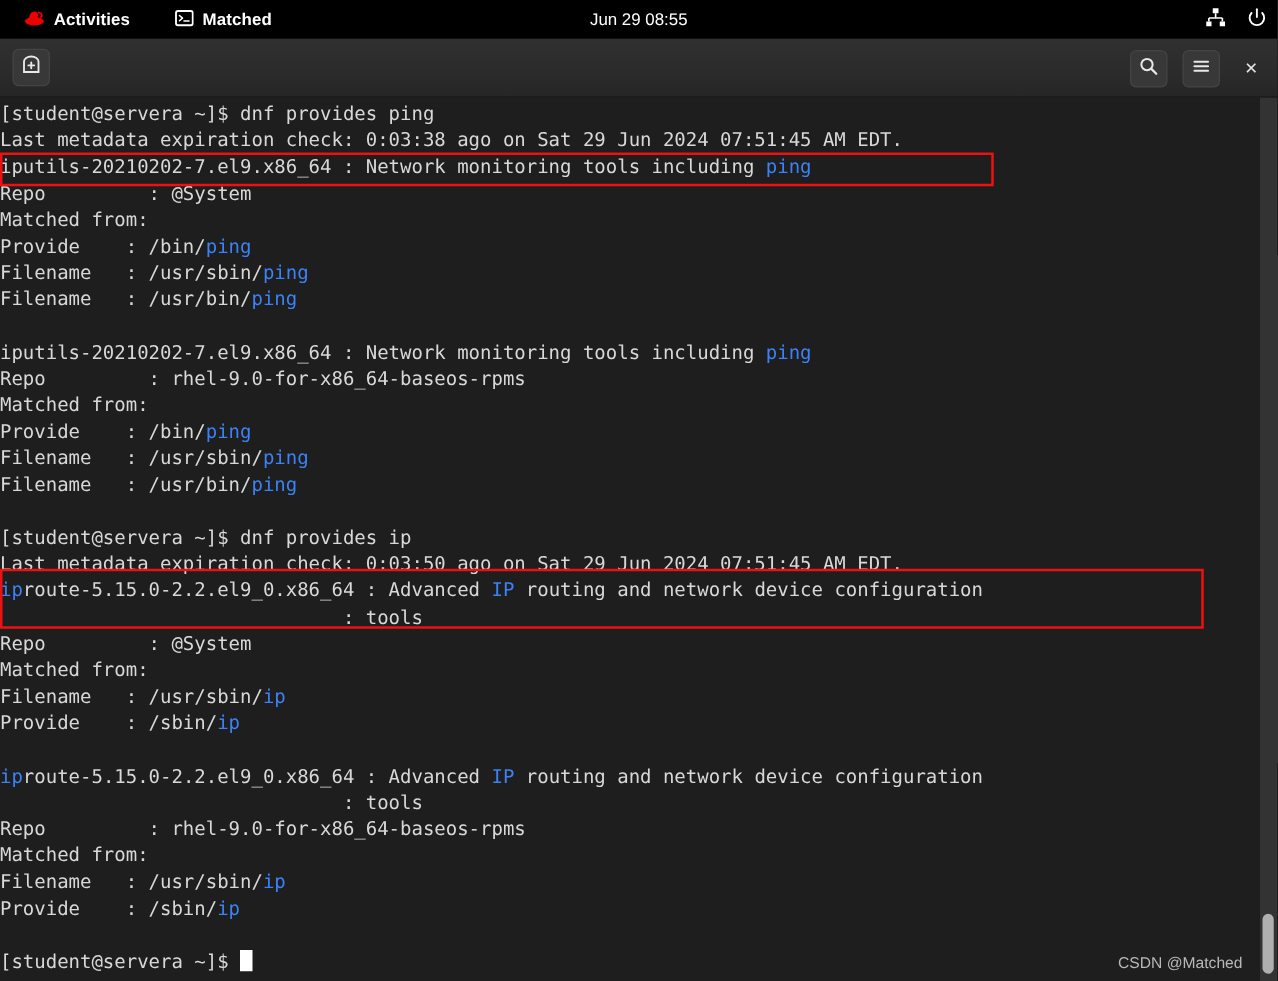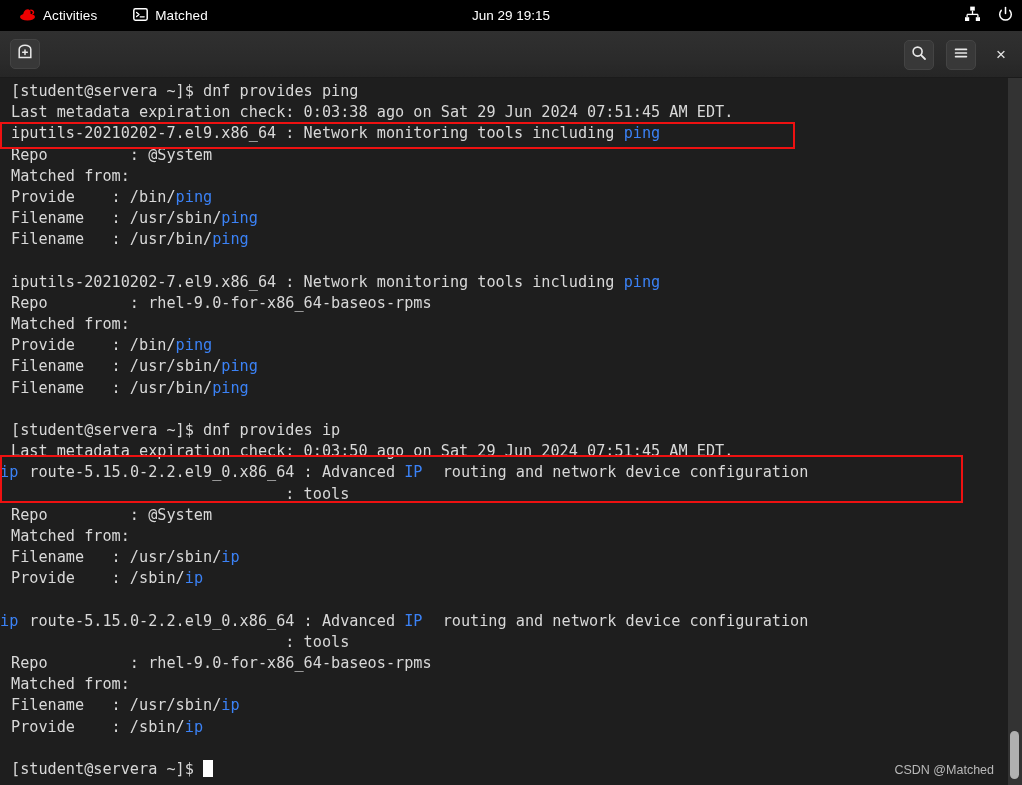--- a/index.html
+++ b/index.html
@@ -14,21 +14,21 @@
   #topbar {
     height: 31px; width: 1022px;
     background: #000000;
     display: flex; align-items: center;
     position: relative;
     font-family: "Liberation Sans", sans-serif;
     color: #ffffff; font-size: 13.5px;
   }
   .tb-item {
     display: flex; align-items: center; gap: 7px;
-    height: 31px; padding: 16px 9px;
+    height: 31px; padding: 16px 9px; font-weight: bold;
   }
   #activities-group { margin-left: 10px; }
   #terminal-group { margin-left: 18px; }
   .tb-label { font-size: 13.5px; color: #ffffff; letter-spacing: .1px; }
   #clock {
     position: absolute; left: 0; right: 0; top: 0;
     height: 31px; line-height: 31px; text-align: center;
     font-size: 13.5px; color: #ffffff; pointer-events: none;
   }
   #tb-right {
@@ -84,21 +84,21 @@
     font-size: 15.2px;
     line-height: 21.2px;
     color: #d8d8d8;
     white-space: pre;
     letter-spacing: 0px;
   }
   
   #termtext { top: 3px; }
   .ln { height: 21.2px; }
   .m { color: #3b82f6; font-weight: normal; }
-  .w { color: #d8d8d8; padding-left: 11px; }
+  .w { color: #d8d8d8; }
 
   
   .hl {
     position: absolute;
     border: 2px solid #ee1111;
     pointer-events: none;
   }
 
   #cursor {
     display: inline-block;
@@ -149,21 +149,21 @@
     <span>
       <svg width="15" height="15" viewBox="0 0 15 15">
         <rect x="0.8" y="1.8" width="13.4" height="11.4" rx="1.6" fill="none" stroke="#ffffff" stroke-width="1.5"></rect>
         <path d="M3.6 5.4 L6.0 7.5 L3.6 9.6" fill="none" stroke="#ffffff" stroke-width="1.3" stroke-linecap="round" stroke-linejoin="round"></path>
         <line x1="7.2" y1="9.8" x2="11.2" y2="9.8" stroke="#ffffff" stroke-width="1.3" stroke-linecap="round"></line>
       </svg>
     </span>
     <span class="tb-label">Matched</span>
   </div>
 
-  <div id="clock">Jun 29  19:15</div>
+  <div id="clock">Jun 29  08:55</div>
 
   <div id="tb-right">
     <span>
       <svg width="17" height="16" viewBox="0 0 17 16">
         <rect x="6.2" y="0.6" width="4.6" height="4" fill="#ffffff"></rect>
         <rect x="1.0" y="11.2" width="4.2" height="3.8" fill="#ffffff"></rect>
         <rect x="11.8" y="11.2" width="4.2" height="3.8" fill="#ffffff"></rect>
         <line x1="8.5" y1="4.6" x2="8.5" y2="8.4" stroke="#ffffff" stroke-width="1.3"></line>
         <line x1="3.1" y1="8.4" x2="13.9" y2="8.4" stroke="#ffffff" stroke-width="1.3"></line>
         <line x1="3.1" y1="8.4" x2="3.1" y2="11.2" stroke="#ffffff" stroke-width="1.3"></line>

